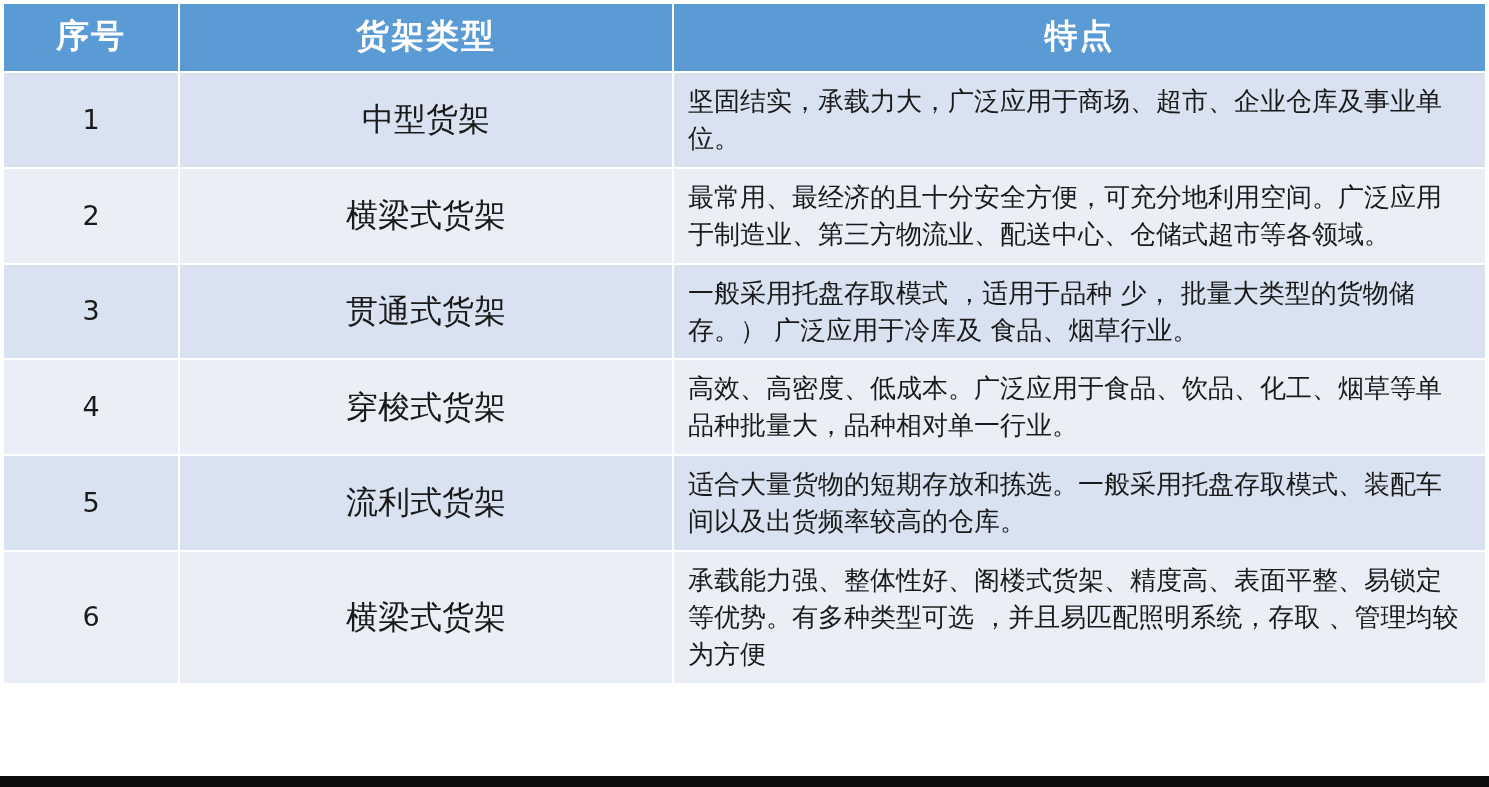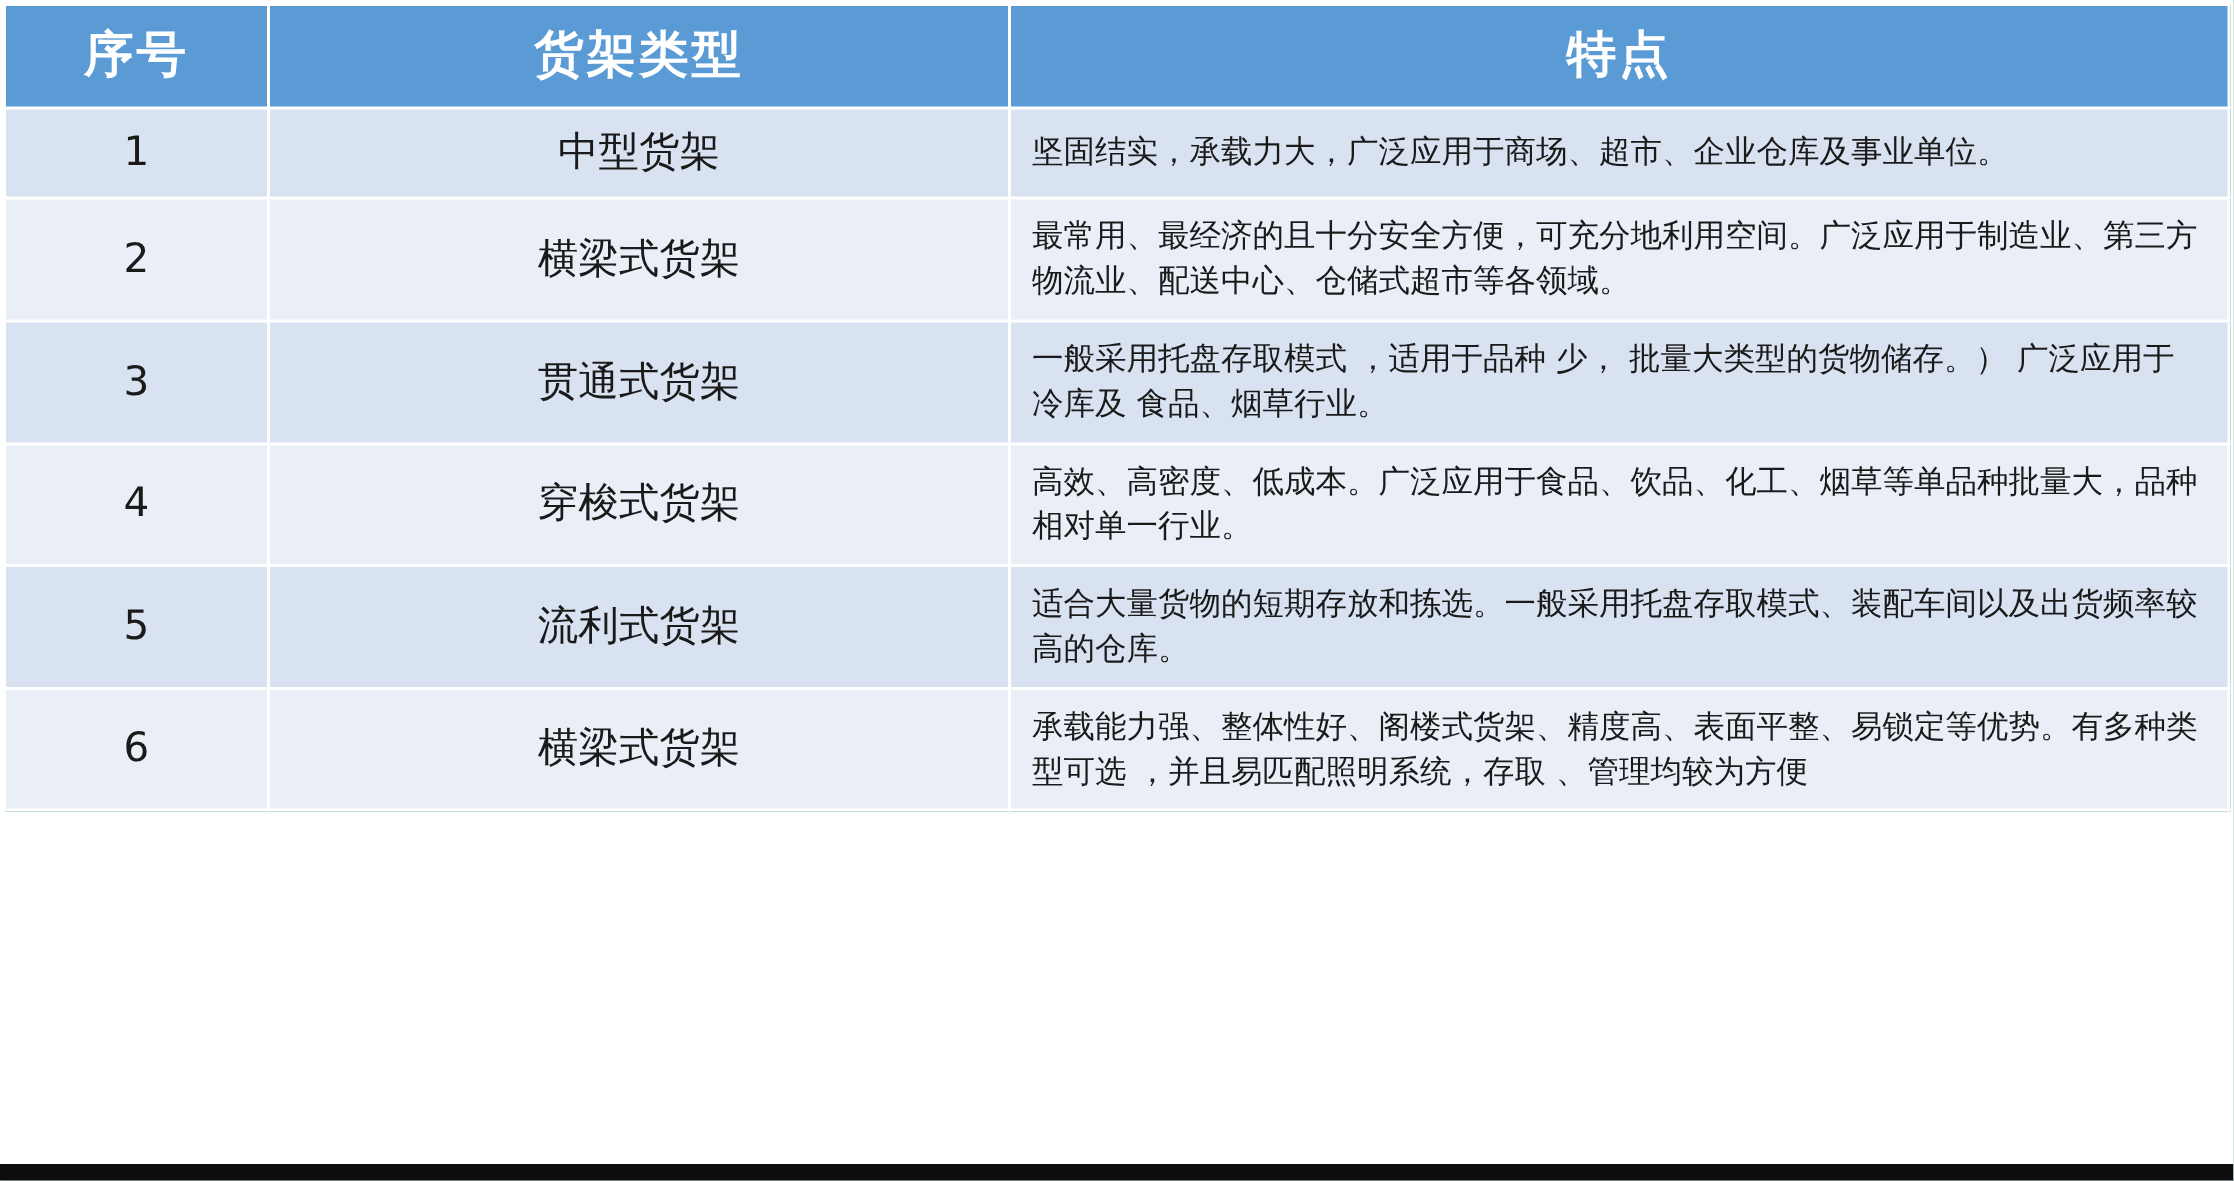--- a/index.html
+++ b/index.html
@@ -18,57 +18,57 @@
     width: 1489px;
     height: 787px;
     background: #ffffff;
     box-sizing: border-box;
   }
   table.shelf-table {
     border-collapse: collapse;
     table-layout: fixed;
     width: 1483px;
     margin: 2px 0 0 2px;
-    background: #0f766e;
+    background: #fca5a5;
   }
   table.shelf-table col.c-index { width: 176px; }
   table.shelf-table col.c-type  { width: 494px; }
   table.shelf-table col.c-feat  { width: 813px; }
 
   thead th {
     background: #5b9bd5;
     color: #ffffff;
     font-size: 33px;
     font-weight: bold;
     text-align: center;
     padding: 10px 6px 12px 6px;
     border: 2px solid #ffffff;
     letter-spacing: 2px;
     height: 62px;
     box-sizing: border-box;
   }
   tbody td {
     border: 2px solid #ffffff;
-    font-size: 21px;
+    font-size: 26px;
     color: #1a1a1a;
     vertical-align: middle;
     padding: 10px 12px;
     box-sizing: border-box;
     line-height: 1.42;
   }
   tbody tr.row-odd td { background: #d9e2f0; }
   tbody tr.row-even td { background: #eaeff7; }
 
   td.cell-index {
     text-align: center;
     font-size: 27px;
   }
   td.cell-type {
     text-align: center;
-    font-size: 27px;
+    font-size: 32px;
   }
   td.cell-feature {
     text-align: left;
     padding-left: 14px;
     padding-right: 18px;
   }
   .bottom-bar {
     position: absolute;
     left: 0;
     bottom: 0;

